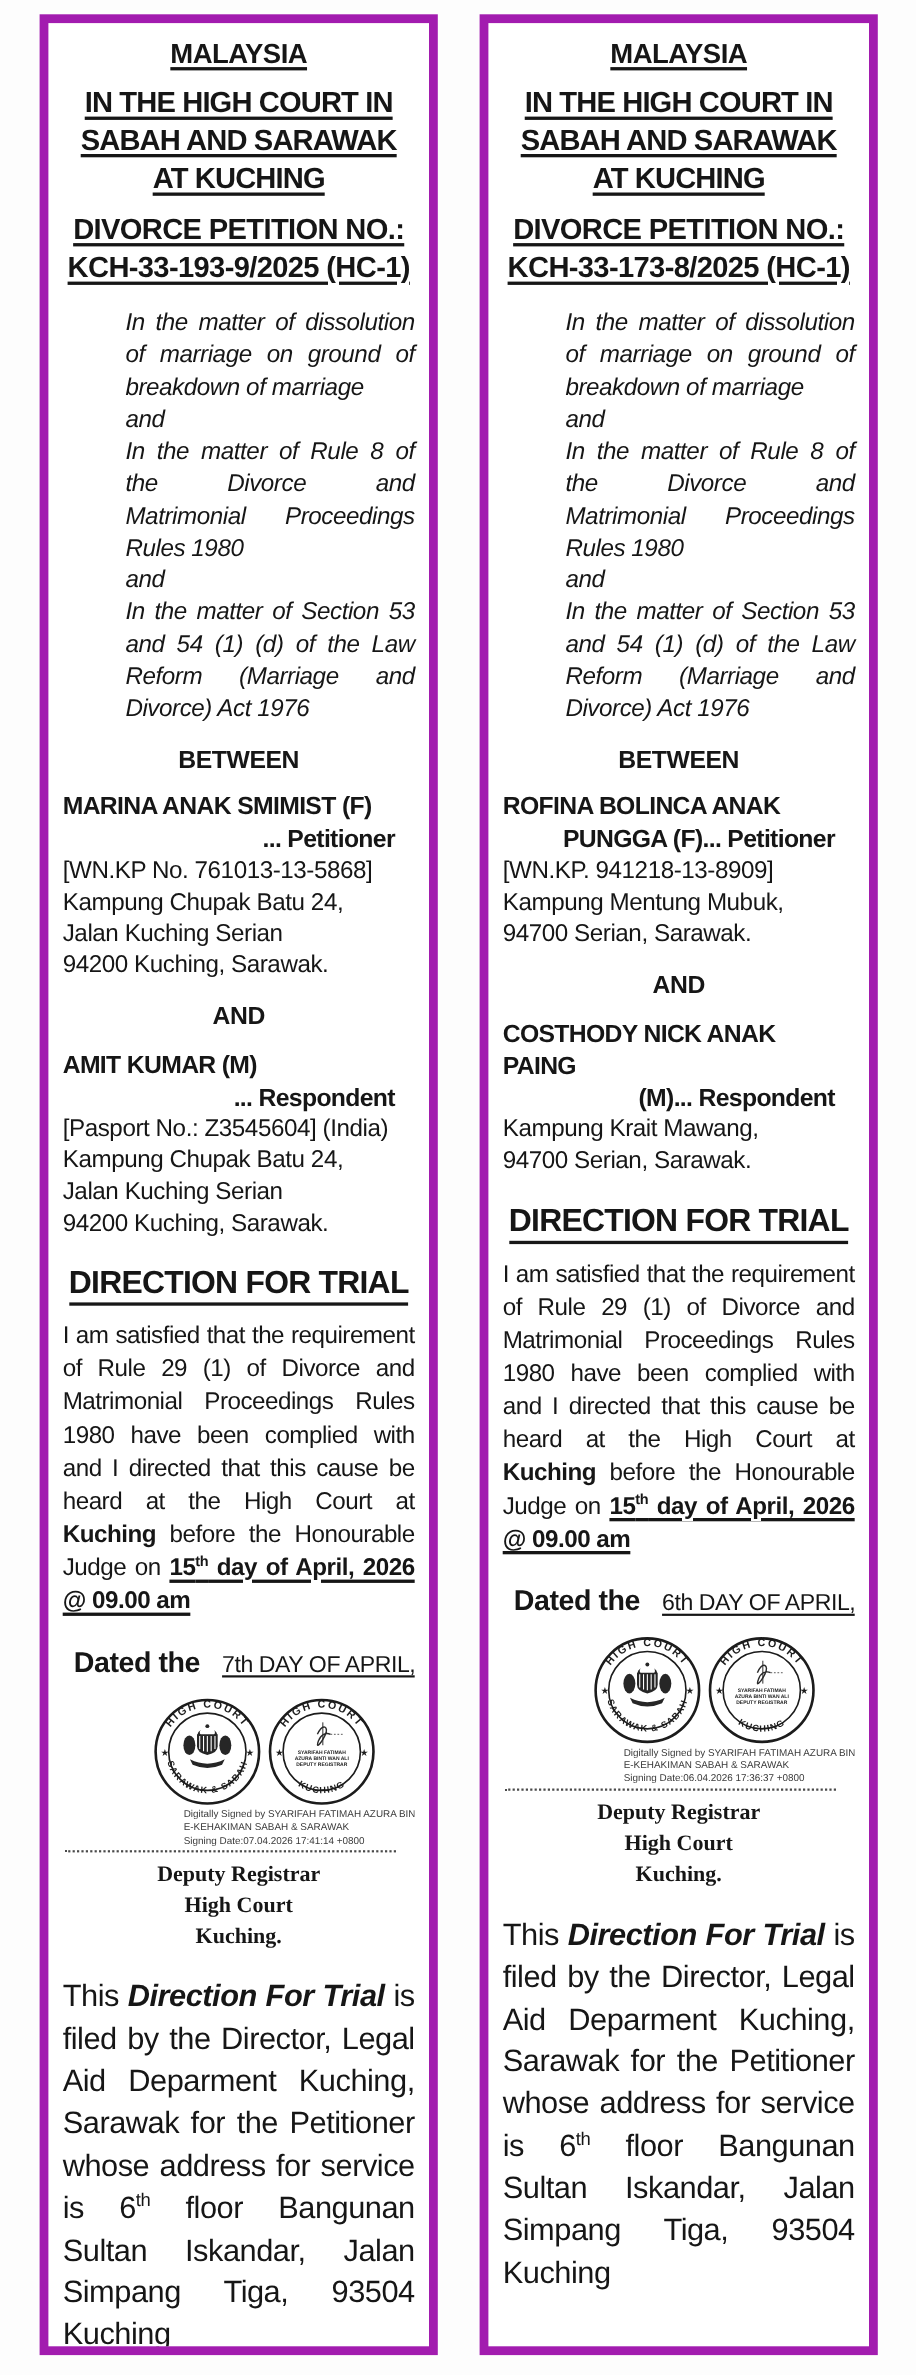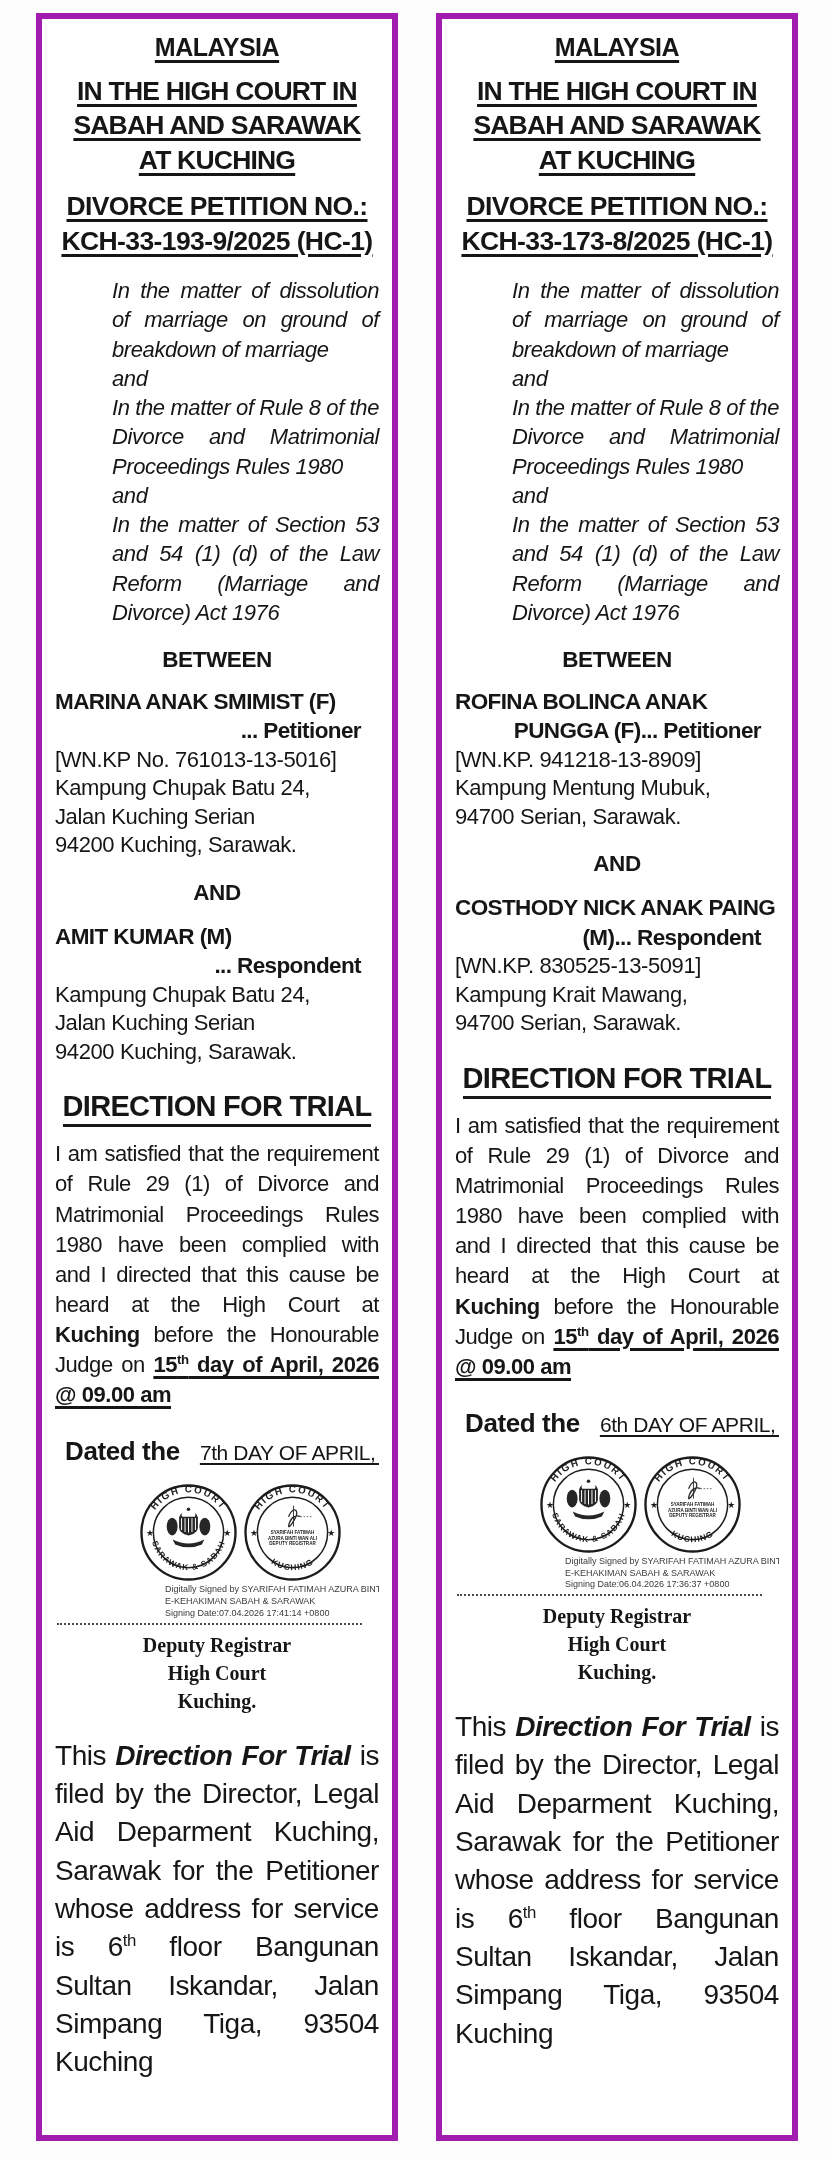--- a/index.html
+++ b/index.html
@@ -2,21 +2,21 @@
 <html><head>
 <meta charset="utf-8">
 <style>
   html,body{margin:0;padding:0;}
   body{
     width:833px;height:2159px;position:relative;background:#fdfdfd;
     font-family:"Liberation Sans",sans-serif;color:#161616;
   }
   .notice{
     position:absolute;top:13px;height:2128px;width:362px;background:#fff;
-    border:6px solid #a21caf;box-sizing:border-box;
+    border:8px solid #a21caf;box-sizing:border-box;
     padding:12px 13px 10px 13px;overflow:hidden;
   }
   .n1{left:36px}
   .n2{left:436px}
 
   .c{text-align:center;}
   .uline{text-decoration:underline;text-decoration-thickness:2.5px;text-underline-offset:4px;}
   .country{font-size:25px;font-weight:bold;letter-spacing:-0.5px;margin:2px 0 12px;}
   .court-line{font-size:26.5px;font-weight:bold;letter-spacing:-0.8px;line-height:1.3;}
   .petition{margin-top:12px;}
@@ -79,34 +79,35 @@
     <div>In the matter of Section 53 and 54 (1) (d) of the Law Reform (Marriage and Divorce) Act 1976</div>
   </div>
   <div class="between">BETWEEN</div>
   <div>
     <div class="party-name">MARINA ANAK SMIMIST (F)</div>
     <div class="party-row">
       <span></span>
       <span>... Petitioner</span>
     </div>
     <div class="details">
-      <div>[WN.KP No. 761013-13-5016]</div>
+      <div>[WN.KP No. 761013-13-5868]</div>
       <div>Kampung Chupak Batu 24,</div>
       <div>Jalan Kuching Serian</div>
       <div>94200 Kuching, Sarawak.</div>
     </div>
   </div>
   <div class="and">AND</div>
   <div>
     <div class="party-name">AMIT KUMAR (M)</div>
     <div class="party-row">
       <span></span>
       <span>... Respondent</span>
     </div>
     <div class="details">
+      <div>[Pasport No.: Z3545604] (India)</div>
       <div>Kampung Chupak Batu 24,</div>
       <div>Jalan Kuching Serian</div>
       <div>94200 Kuching, Sarawak.</div>
     </div>
   </div>
   <div class="dft"><span>DIRECTION FOR TRIAL</span></div>
   <div class="bodytxt"><span>I am satisfied that the requirement of Rule 29 (1) of Divorce and Matrimonial Proceedings Rules 1980 have been complied with and I directed that this cause be heard at the High Court at </span><span class="bold">Kuching</span><span> before the Honourable Judge on </span><span class="date-u"><span>15</span><sup>th</sup><span> day of April, 2026 @ 09.00 am</span></span></div>
   <div class="dated">
     <span class="lbl">Dated the</span><span class="val">7th DAY OF APRIL, 2026</span>
   </div>
@@ -199,21 +200,20 @@
     </div>
   </div>
   <div class="and">AND</div>
   <div>
     <div class="party-name">COSTHODY NICK ANAK PAING</div>
     <div class="party-row">
       <span>(M)</span>
       <span>... Respondent</span>
     </div>
     <div class="details">
-      <div>[WN.KP. 830525-13-5091]</div>
       <div>Kampung Krait Mawang,</div>
       <div>94700 Serian, Sarawak.</div>
     </div>
   </div>
   <div class="dft"><span>DIRECTION FOR TRIAL</span></div>
   <div class="bodytxt"><span>I am satisfied that the requirement of Rule 29 (1) of Divorce and Matrimonial Proceedings Rules 1980 have been complied with and I directed that this cause be heard at the High Court at </span><span class="bold">Kuching</span><span> before the Honourable Judge on </span><span class="date-u"><span>15</span><sup>th</sup><span> day of April, 2026 @ 09.00 am</span></span></div>
   <div class="dated">
     <span class="lbl">Dated the</span><span class="val">6th DAY OF APRIL, 2026</span>
   </div>
   <div class="seals">

